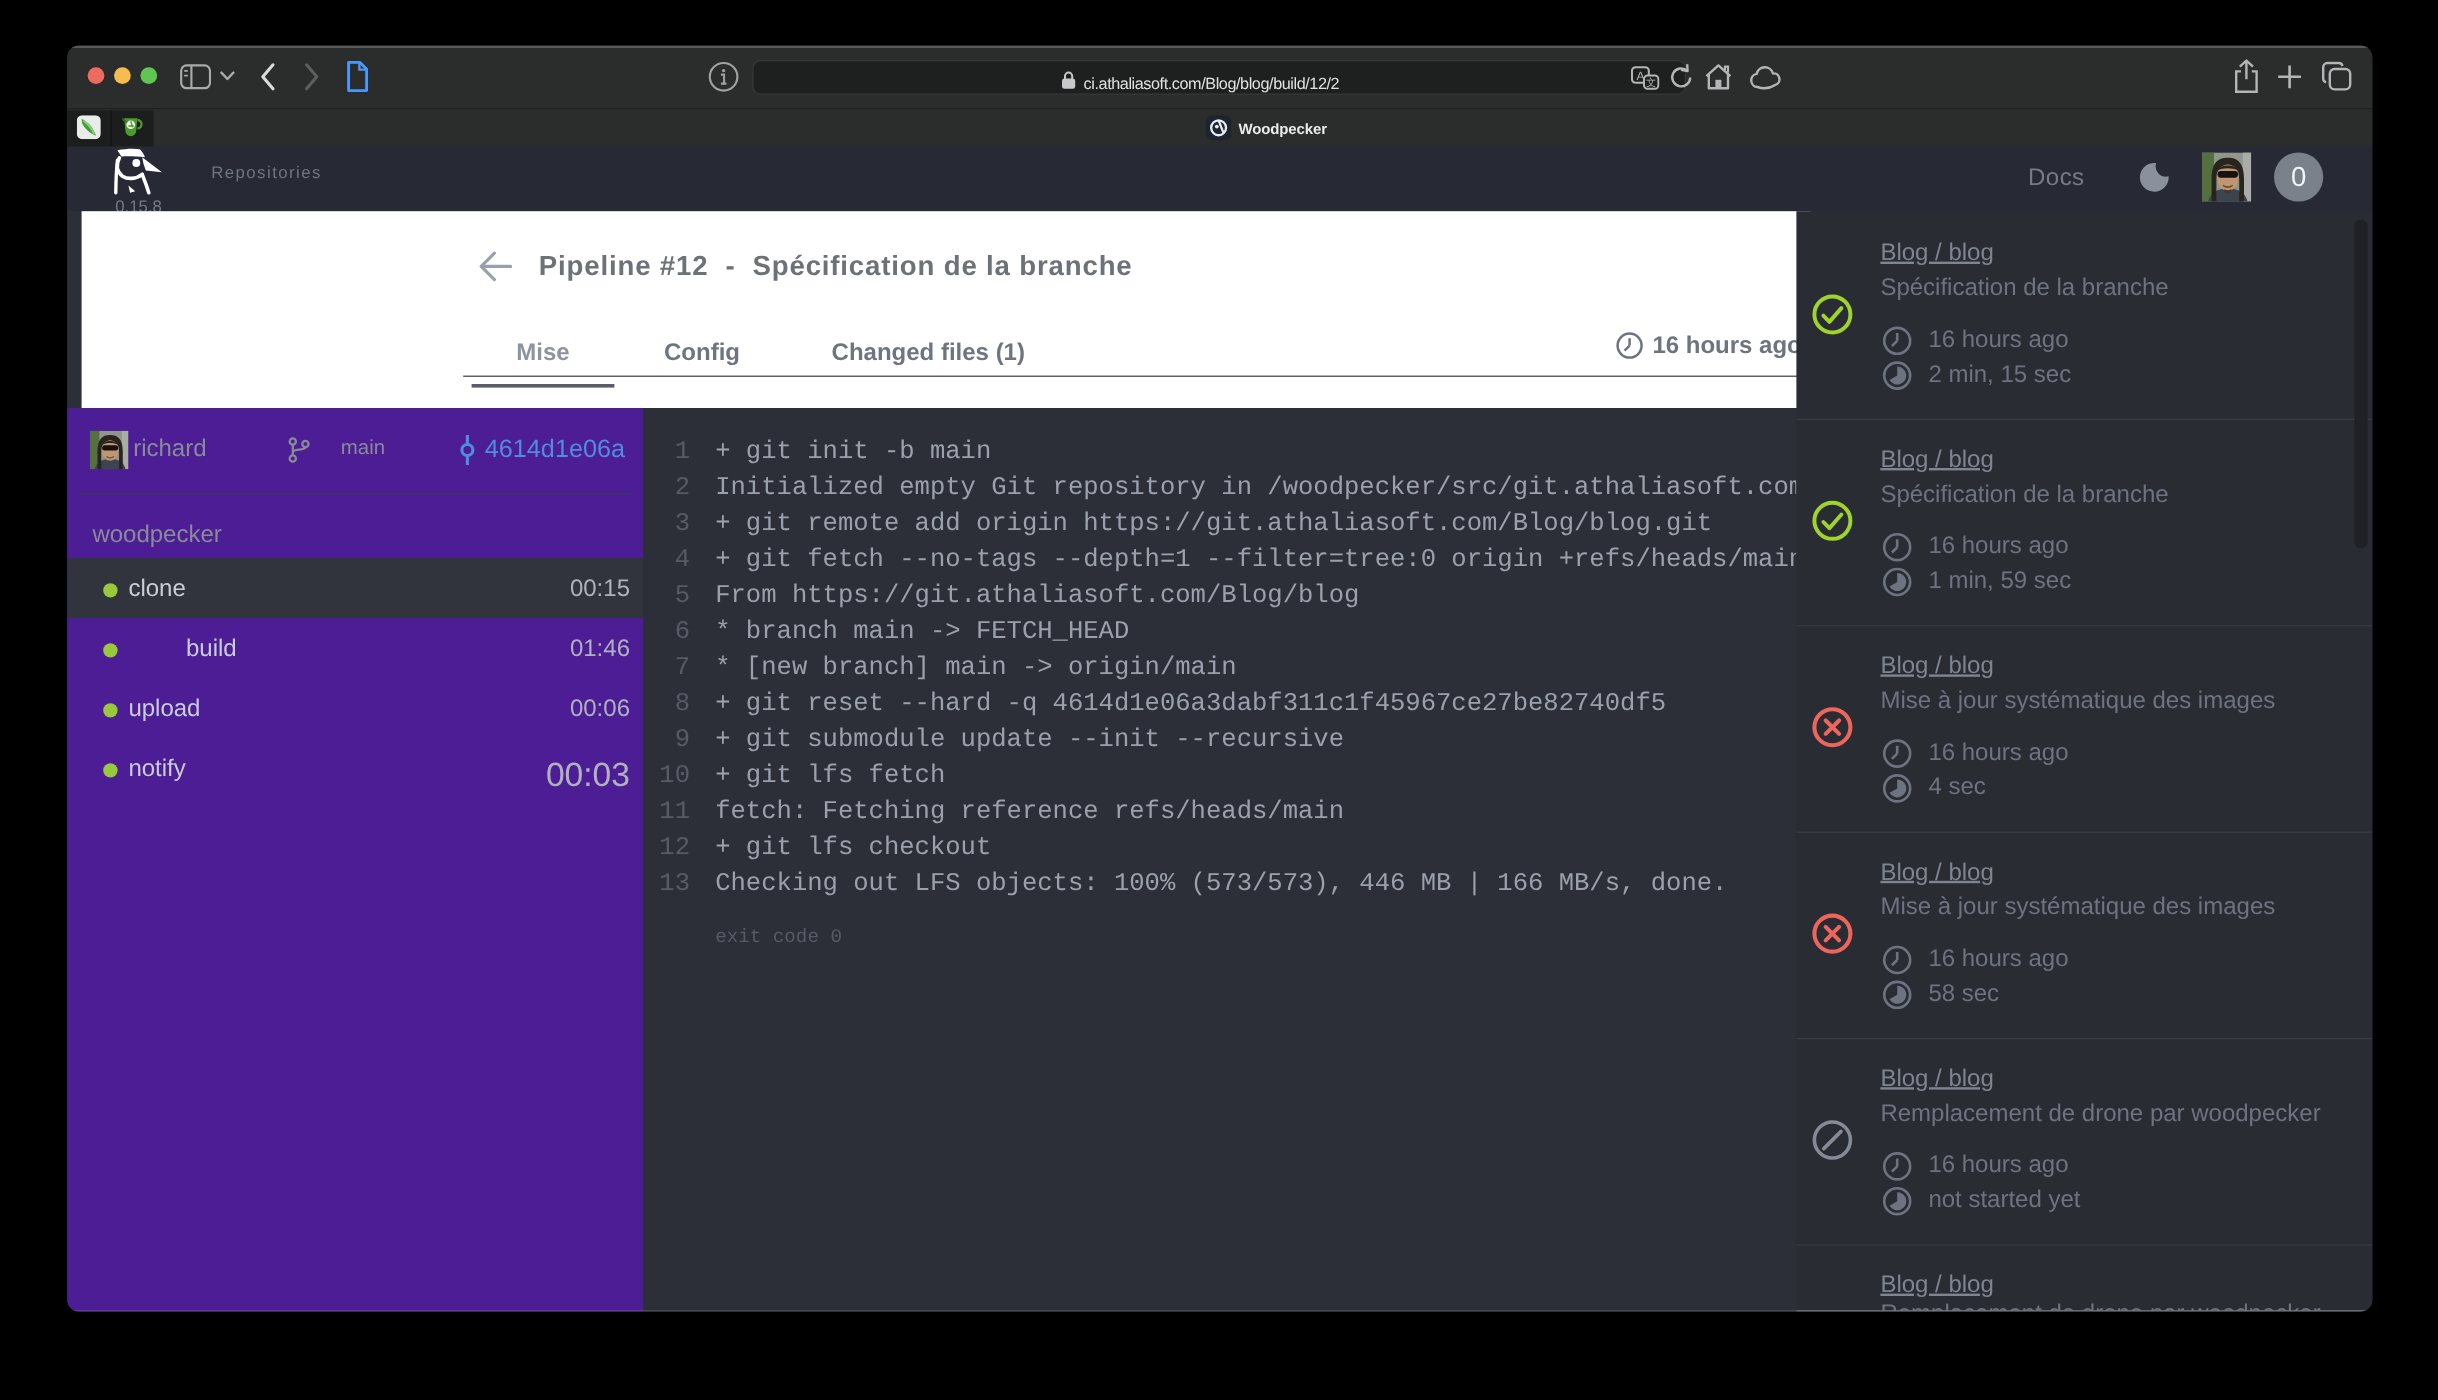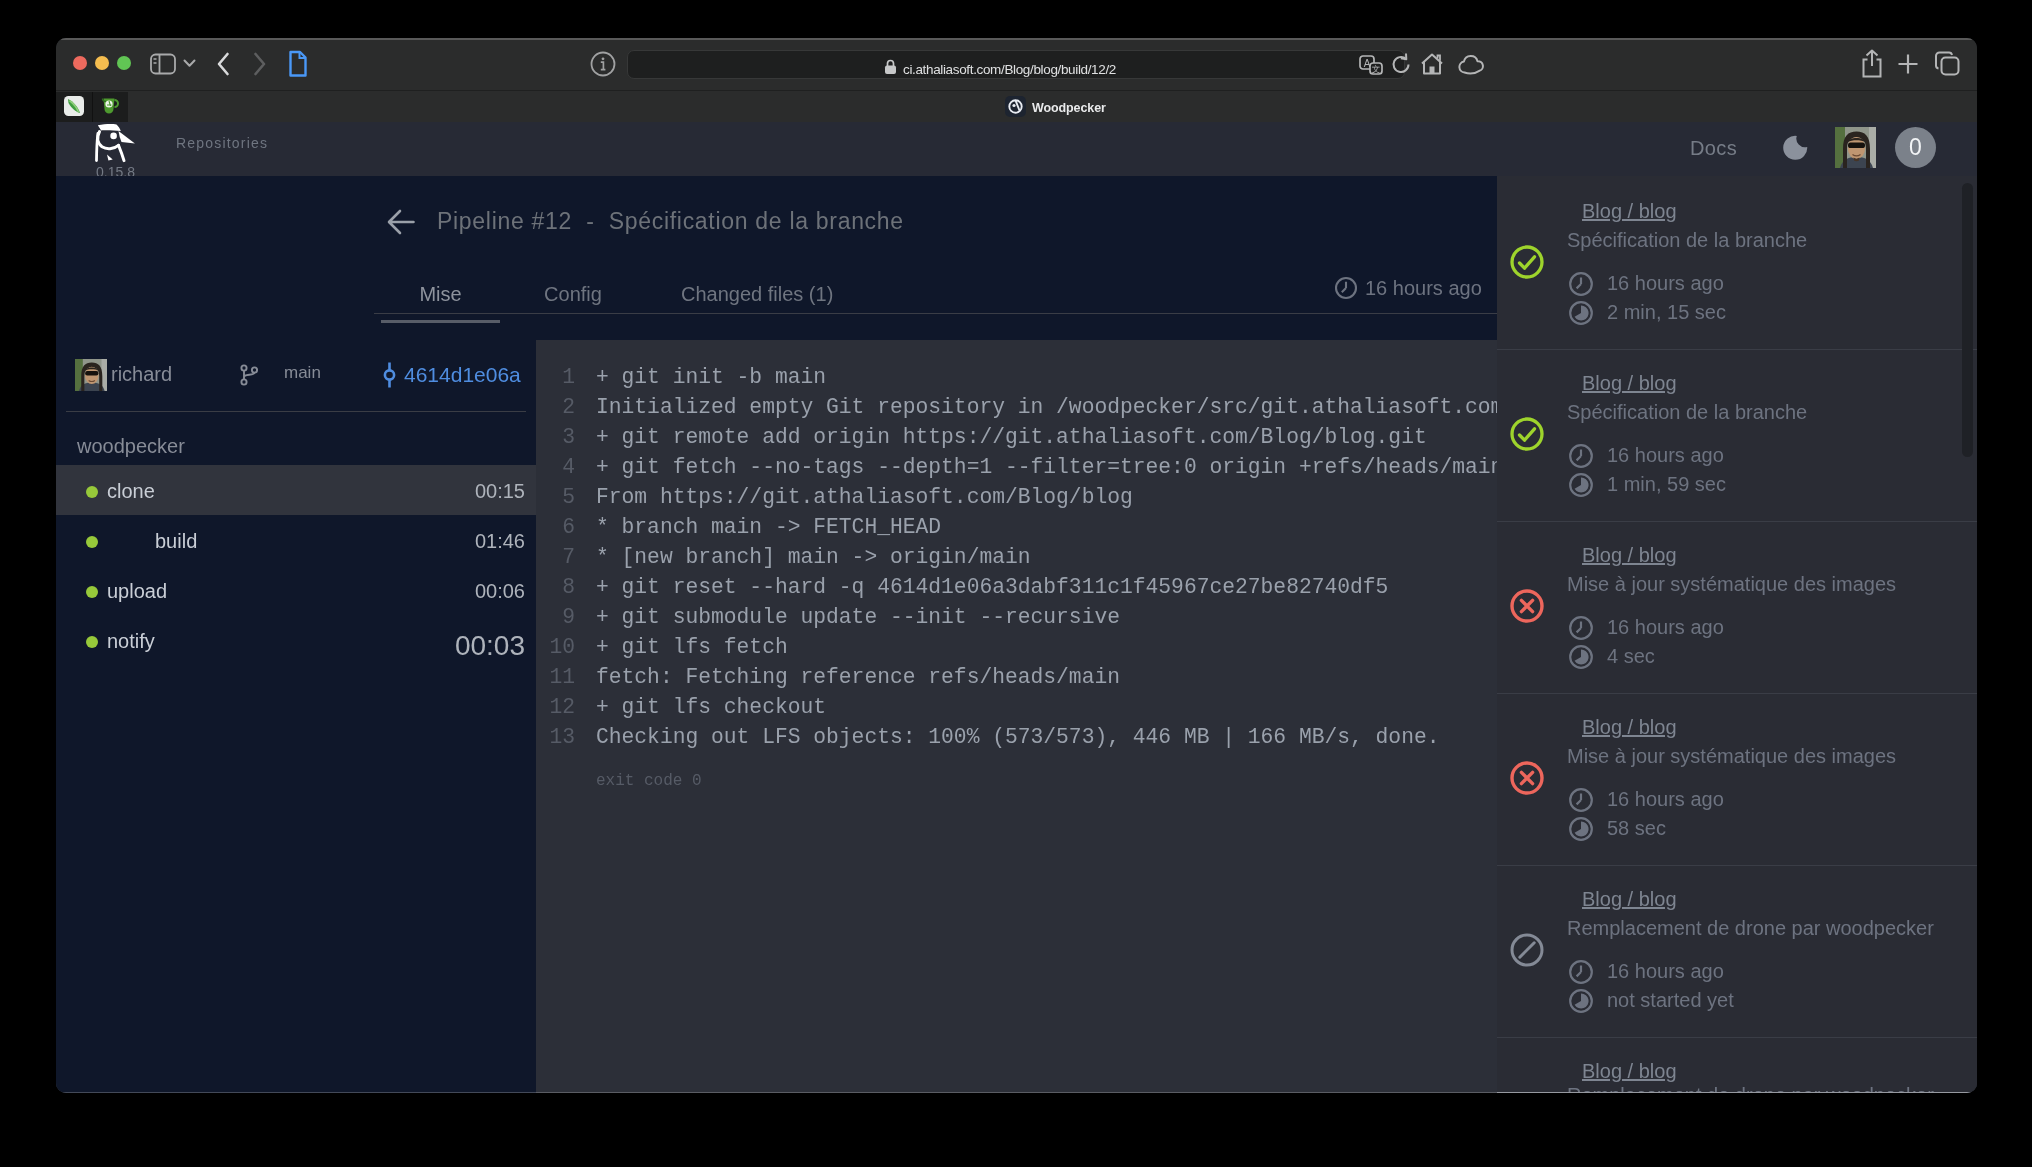--- a/index.html
+++ b/index.html
@@ -14,29 +14,29 @@
   #toolbar { position:absolute; left:0; top:0; width:100%; height:52px; background:#2b2c2c; }
   .tl { position:absolute; top:18px; width:14px; height:14px; border-radius:50%; }
   #tabstrip { position:absolute; left:0; top:52px; width:100%; height:32px; background:#2b2c2c; border-top:1px solid #1f2020; }
   .pintab { position:absolute; top:1px; height:31px; width:36px; background:#1c1d1d; }
   #urlbar { position:absolute; left:571px; top:12px; width:778px; height:29px; background:#1e1f1f;
      border:1px solid #373838; border-radius:7px; }
   
   #navbar { position:absolute; left:0; top:84px; width:100%; height:54px; background:#272a35; }
   
   #content { position:absolute; left:0; top:138px; width:100%; height:917px; background:#2c2f38; }
-  #header { position:absolute; left:0; top:0; width:1441px; height:164px; background:#0f172a; }
-  #leftpanel { position:absolute; left:0; top:164px; width:480px; bottom:0; background:#0f172a; }
+  #header { position:absolute; left:12px; top:0; width:1441px; height:164px; background:#ffffff;font-weight:bold; }
+  #leftpanel { position:absolute; left:0; top:164px; width:480px; bottom:0; background:#4c1d95; }
   #logarea { position:absolute; left:480px; top:164px; width:961px; bottom:0; background:#2c2f38; overflow:hidden; }
   #rightpanel { position:absolute; left:1441px; top:0; width:480px; bottom:0; background:#2a2c34; overflow:hidden;
      border-bottom:1px solid rgba(200,205,215,0.5); }
   .entry-divider { position:absolute; left:0; width:100%; height:1px; background:#3a3d46; }
   .loglines { position:absolute; left:0; top:0; font-family:"Liberation Mono", monospace;
      font-size:21.3px; line-height:30px; color:#9aa1ac; white-space:pre; }
-  .lnk { left:70px; font-size:20px; color:#7e8591; text-decoration:underline;margin-left:15px; }
+  .lnk { left:70px; font-size:20px; color:#7e8591; text-decoration:underline; }
   .dsc { left:70px; font-size:20px; color:#6d7380; }
   .tim { left:110px; font-size:20px; color:#6d7380; }
   .iclock { left:71px; }
 </style>
 </head>
 <body>
 <div id="win">
   <div id="topline"></div>
   <div id="botline"></div>
   <div id="toolbar">

